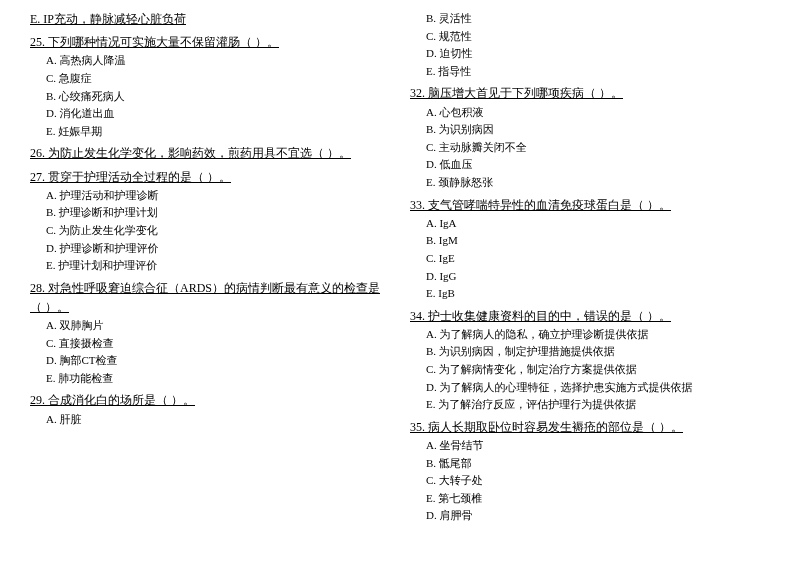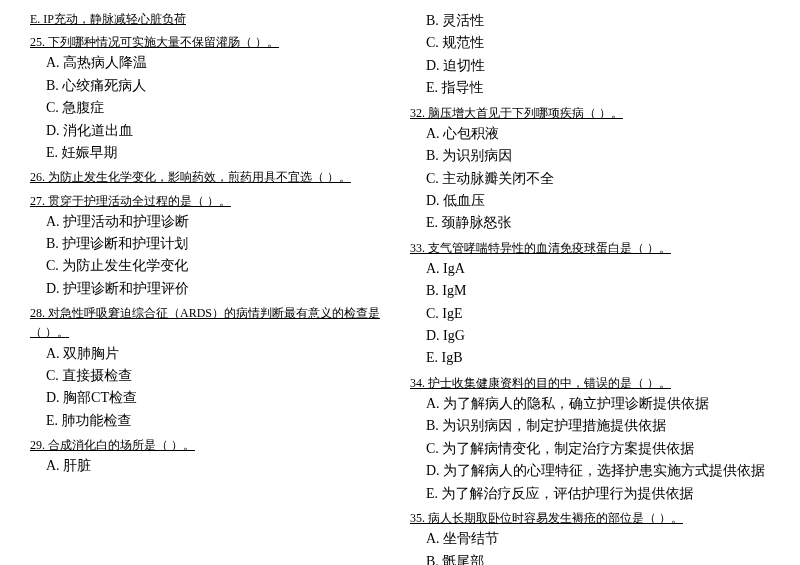--- a/index.html
+++ b/index.html
@@ -28,52 +28,53 @@
     }
     .question-title {
       font-size: 12px;
       line-height: 1.6;
       text-decoration: underline;
     }
     .options {
       padding-left: 16px;
     }
     .option {
-      font-size: 14px;
+      font-size: 11px;
       line-height: 1.6;
     }
   </style>
 </head>
 <body>
 
 <div class="two-col">
   <div class="col-left">
     <div class="question-block">
       <div class="question-title">E. IP充动，静脉减轻心脏负荷</div>
     </div>
     <div class="question-block">
       <div class="question-title">25. 下列哪种情况可实施大量不保留灌肠（    ）。</div>
       <div class="options">
         <div class="option">A. 高热病人降温</div>
+        <div class="option">C. 急腹症</div>
         <div class="option">B. 心绞痛死病人</div>
-        <div class="option">C. 急腹症</div>
         <div class="option">D. 消化道出血</div>
         <div class="option">E. 妊娠早期</div>
       </div>
     </div>
     <div class="question-block">
       <div class="question-title">26. 为防止发生化学变化，影响药效，煎药用具不宜选（    ）。</div>
     </div>
     <div class="question-block">
       <div class="question-title">27. 贯穿于护理活动全过程的是（    ）。</div>
       <div class="options">
         <div class="option">A. 护理活动和护理诊断</div>
         <div class="option">B. 护理诊断和护理计划</div>
         <div class="option">C. 为防止发生化学变化</div>
         <div class="option">D. 护理诊断和护理评价</div>
+        <div class="option">E. 护理计划和护理评价</div>
       </div>
     </div>
     <div class="question-block">
       <div class="question-title">28. 对急性呼吸窘迫综合征（ARDS）的病情判断最有意义的检查是（    ）。</div>
       <div class="options">
         <div class="option">A. 双肺胸片</div>
         <div class="option">C. 直接摄检查</div>
         <div class="option">D. 胸部CT检查</div>
         <div class="option">E. 肺功能检查</div>
       </div>

